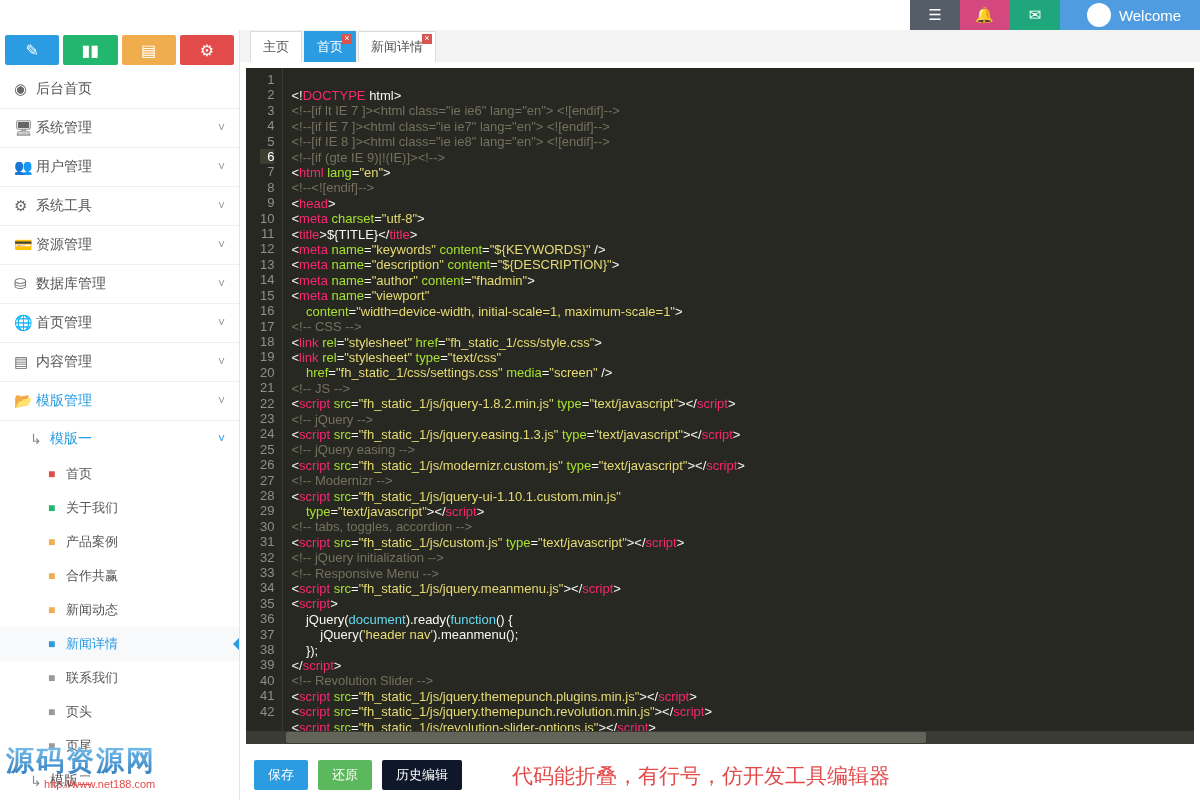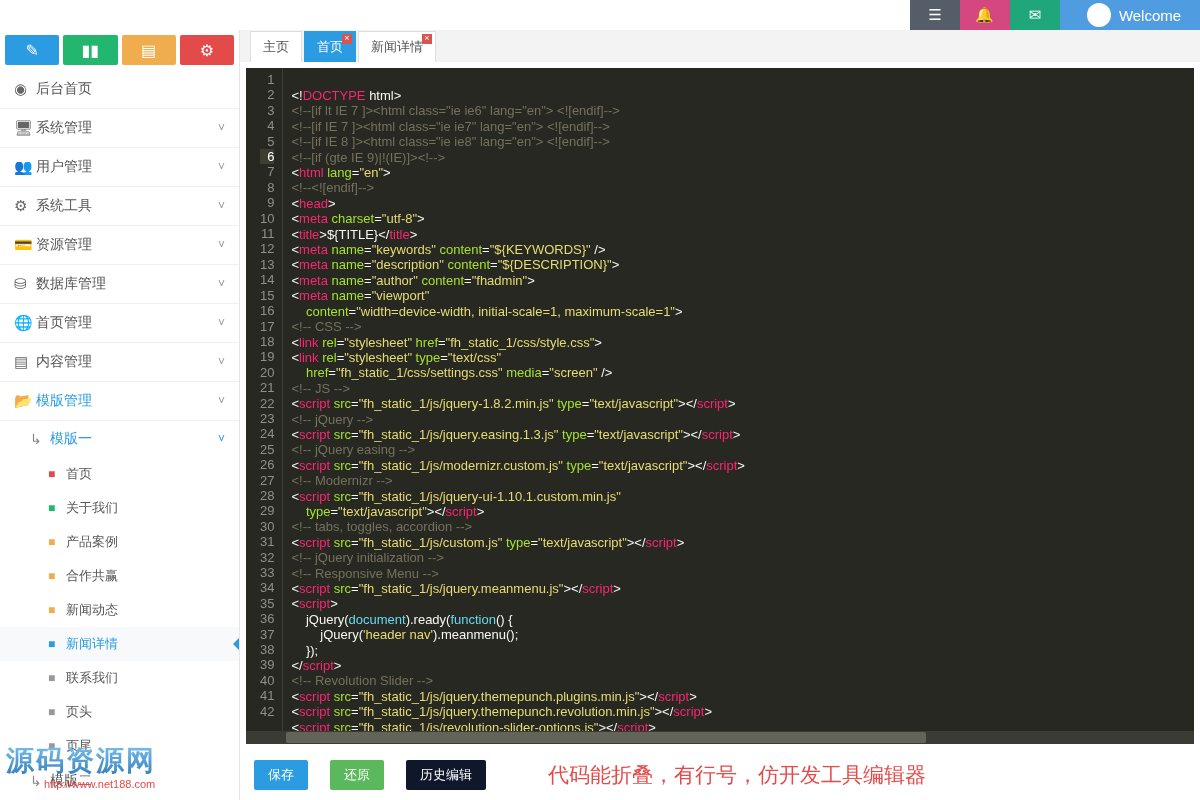--- a/index.html
+++ b/index.html
@@ -46,21 +46,21 @@
 .code{padding:20px 0 4px 8px;white-space:pre;color:#f8f8f2}
 .c-comment{color:#75715e}
 .c-tag{color:#f92672}
 .c-attr{color:#a6e22e}
 .c-str{color:#e6db74}
 .c-punc{color:#f8f8f2}
 .c-key{color:#66d9ef;}
 .c-fn{color:#66d9ef}
 .hscroll{position:absolute;bottom:0;left:0;right:0;height:13px;background:#3a3b35}
 .hscroll-thumb{position:absolute;left:40px;top:1px;width:640px;height:11px;background:#636459;border-radius:2px}
-.footer{padding:10px 14px;display:flex;align-items:center;gap:22px}
+.footer{padding:10px 14px;display:flex;align-items:flex-end;gap:10px}
 .fbtn{padding:6px 14px;color:#fff;font-size:13px;border-radius:2px;cursor:pointer}
 .fb-blue{background:#2b9ce2}.fb-green{background:#5cb85c}.fb-red{background:#0f172a}
 .ftxt{color:#e34b4b;font-size:21px;line-height:1.35;margin-left:40px}
 </style>
 </head>
 <body>
 
 <div class="topbar">
   <div class="topbar-item tb-gray">☰</div>
   <div class="topbar-item tb-pink">🔔</div>

